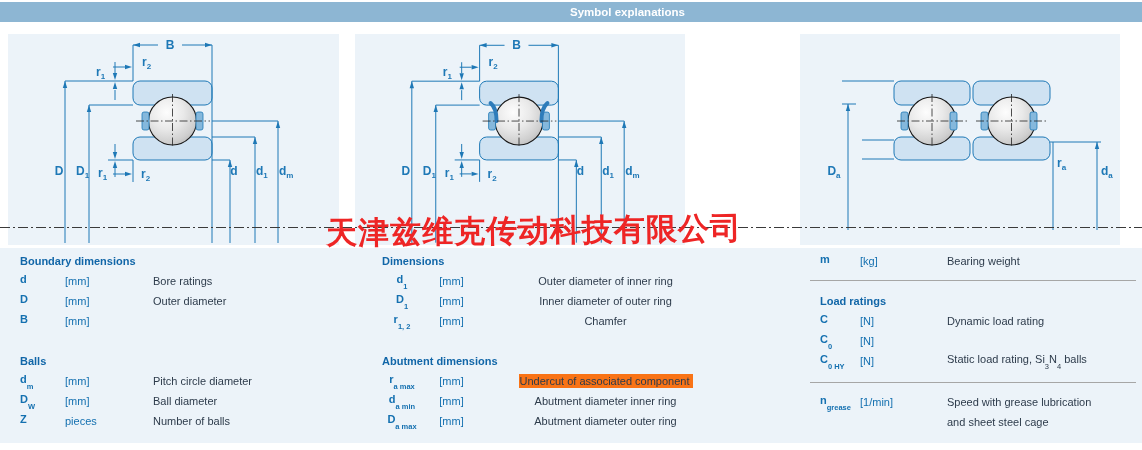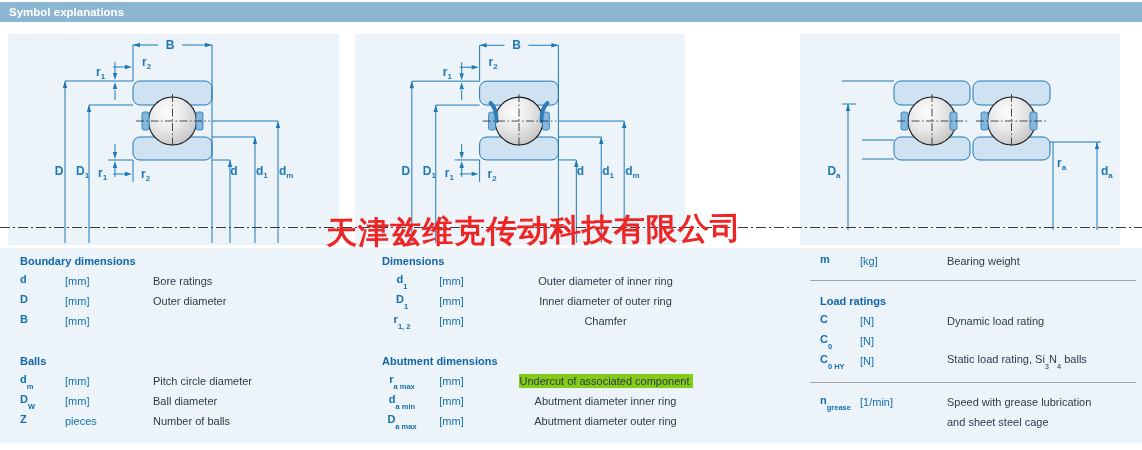--- a/index.html
+++ b/index.html
@@ -2,22 +2,22 @@
 <html><head>
 <meta charset="utf-8">
 <style>
   html,body{margin:0;padding:0;}
   .stage{position:relative;width:1142px;height:450px;background:#ffffff;overflow:hidden;
          font-family:"Liberation Sans",sans-serif;}
   
   .topbar{position:absolute;left:0;top:2px;width:1142px;height:20px;background:#8db6d3;}
   .topbar-title{position:absolute;left:0;top:0;width:685px;height:20px;line-height:20px;
 phy    text-align:center;color:#ffffff;font-weight:bold;font-size:11.5px;}
-  .topbar-title{position:absolute;left:9px;top:0;width:685px;height:32px;line-height:20px;
-    text-align:left;color:#ffffff;font-weight:bold;font-size:11.5px;}
+  .topbar-title{position:absolute;left:0;top:0;width:685px;height:32px;line-height:20px;
+    text-align:right;color:#ffffff;font-weight:bold;font-size:11.5px;}
   
   .panel{position:absolute;top:34px;height:211px;background:#ecf3f9;}
   .p1{left:8px;width:331px;}
   .p2{left:355px;width:330px;}
   .p3{left:800px;width:320px;}
   .panel svg{display:block;}
   .dline{stroke:#1e78b6;stroke-width:1;fill:none;}
   .ring{fill:#cfe2f2;stroke:#1e78b6;stroke-width:1;}
   .tab{fill:#85b8dc;stroke:#1e78b6;stroke-width:0.8;}
   .shield{stroke:#2e7cba;stroke-width:4;fill:none;stroke-linecap:round;}
@@ -44,21 +44,21 @@
   .col3 .sec-title,.col3 .trow{padding-left:20px;}
   .trow{display:grid;height:20px;align-items:center;font-size:11px;}
   .col1 .trow{grid-template-columns:45px 63px 1fr;}
   .col2 .trow{grid-template-columns:40px 59px 1fr;}
   .col3 .trow{grid-template-columns:40px 62px 1fr;}
   .sym{color:#1470b0;font-weight:bold;white-space:nowrap;}
   .sym sub,.desc sub{font-size:7.5px;position:relative;top:2px;font-weight:bold;}
   .desc sub{font-weight:normal;}
   .unit{color:#1470b0;white-space:nowrap;}
   .desc{color:#2d3b4b;white-space:nowrap;padding-left:25px;}
-  .hl{background:#84cc16;padding:1px 3px 1px 1px;}
+  .hl{background:#f97316;padding:1px 3px 1px 1px;}
   .gap20{height:20px;}
   .sp9{height:9px;}.sp10{height:10px;}.sp11{height:11px;}
   .rule{height:1px;background:#a6a6a6;margin-left:10px;margin-right:6px;}
 </style>
 </head>
 <body>
 
 <div class="stage">
 
   <div class="topbar">

